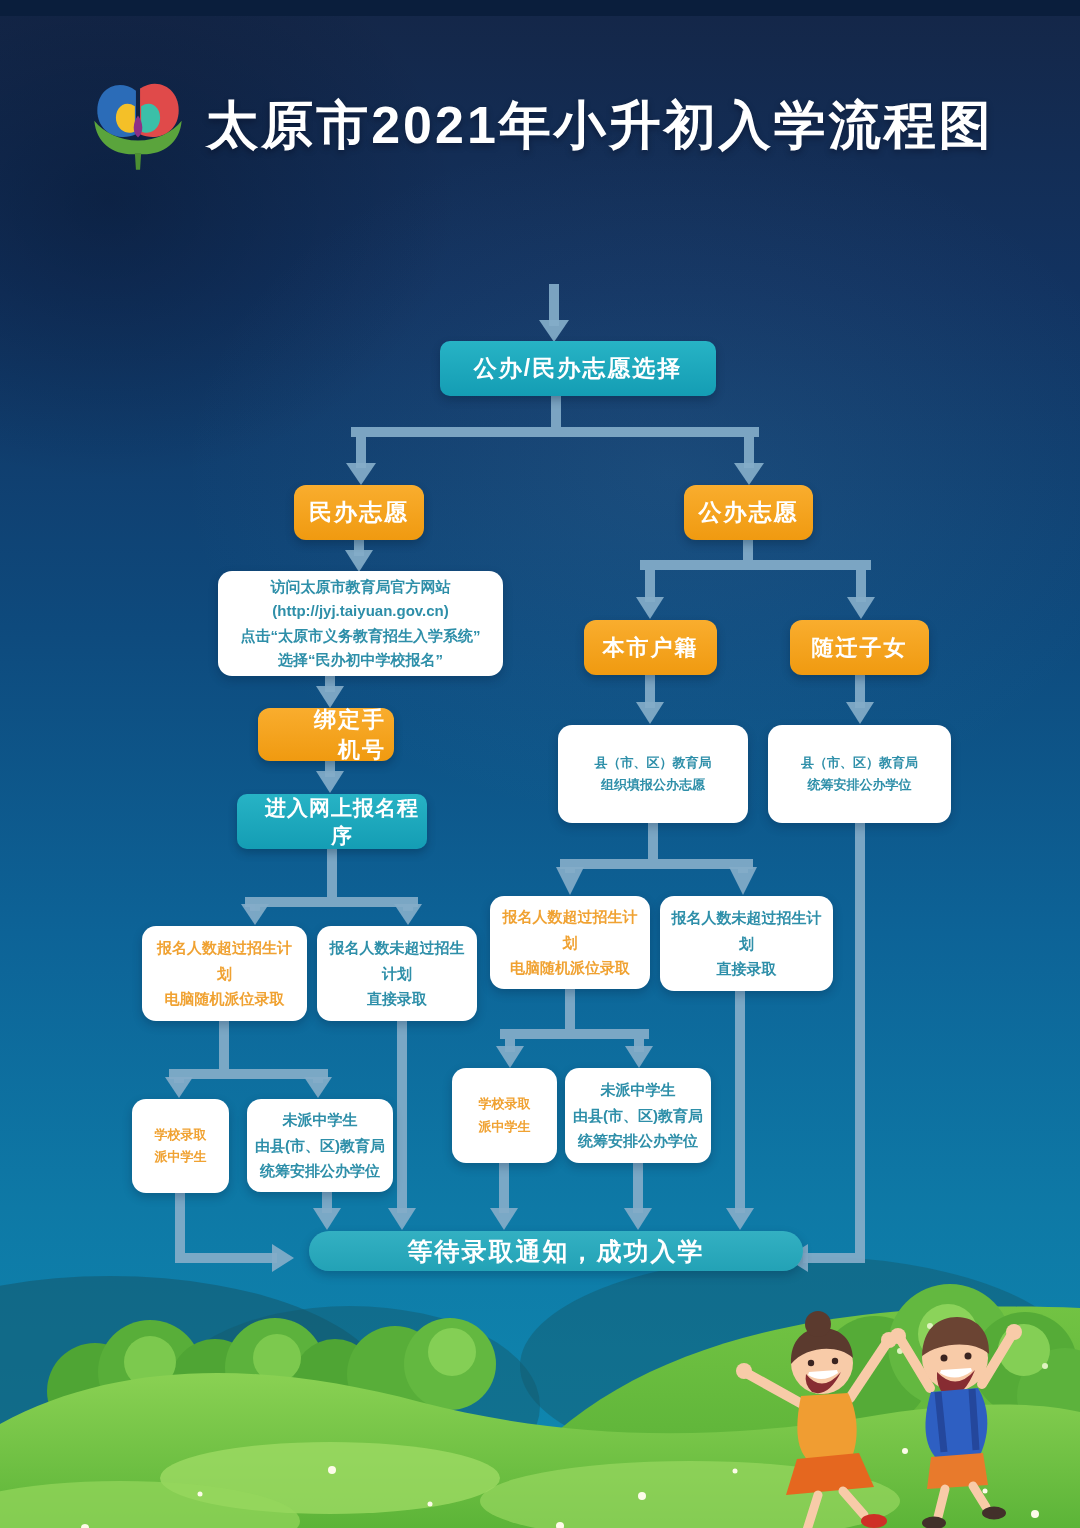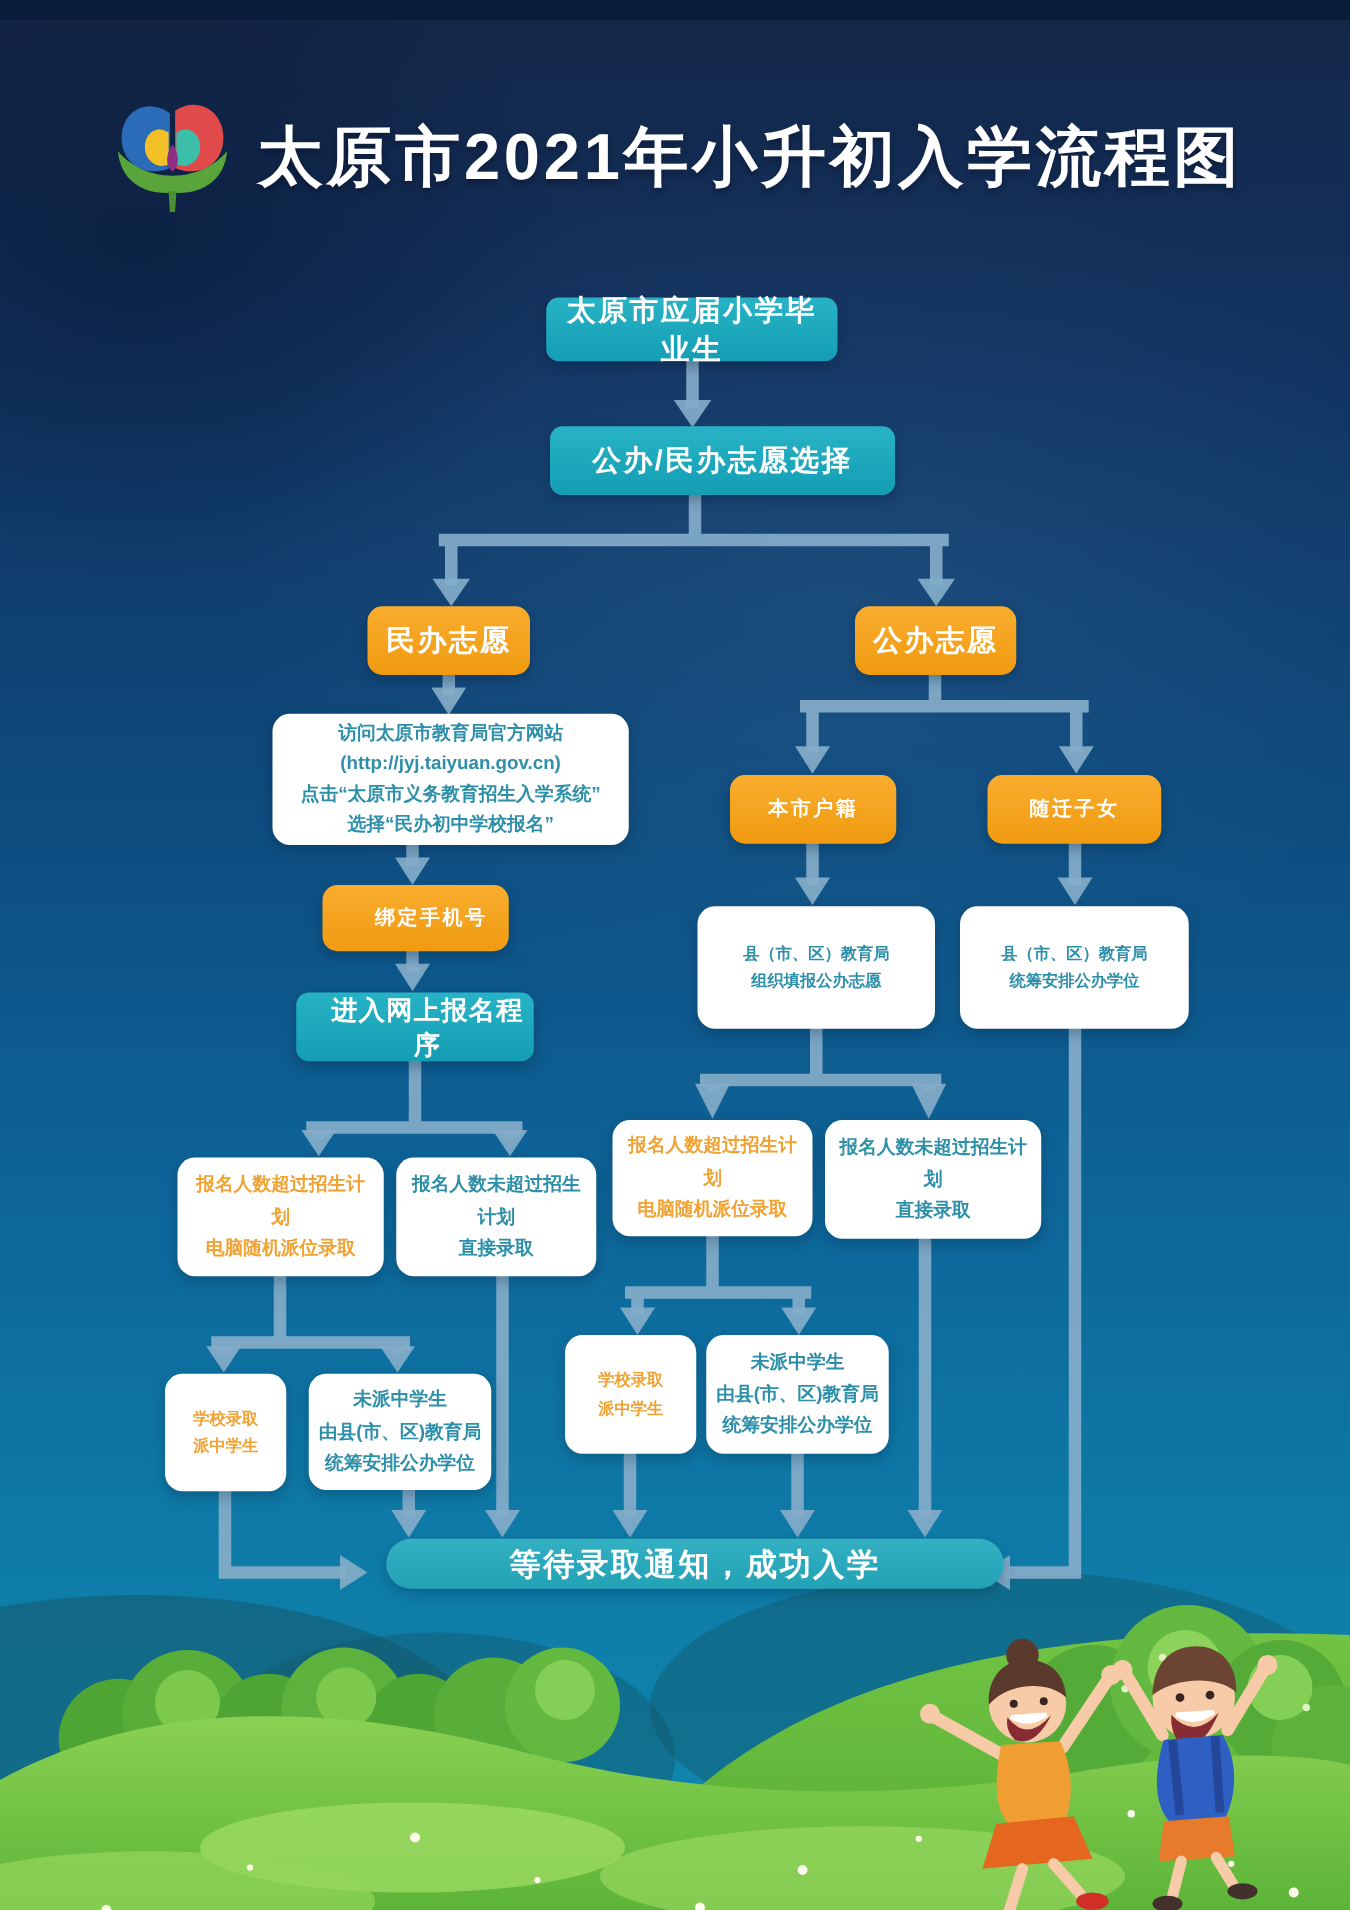--- a/index.html
+++ b/index.html
@@ -28,21 +28,21 @@
   .teal   { background:linear-gradient(180deg,#27b3c5,#149db4); color:#fff; border-radius:10px; box-shadow:0 4px 9px rgba(0,25,50,.30); }
   .orange { background:linear-gradient(180deg,#f9ad2e,#f09a10); color:#fff; border-radius:12px; box-shadow:0 4px 9px rgba(0,25,50,.30); }
   .white  { background:#ffffff; border-radius:14px; box-shadow:0 4px 10px rgba(0,25,50,.25); line-height:1.7; }
   .t-teal   { color:#2e8fa9; }
   .t-orange { color:#f0a232; }
   .bar {
     background:linear-gradient(180deg,#33b0c2,#23a2b6); color:#fff; border-radius:30px;
     font-size:25px; letter-spacing:2px; box-shadow:0 4px 10px rgba(0,25,50,.25);
   }
   .f23 { font-size:23px; letter-spacing:2px; }
-  .f22 { font-size:16px; letter-spacing:2px;text-align:right; }
+  .f22 { font-size:22px; letter-spacing:2px;text-align:right; }
   .f21 { font-size:21px; letter-spacing:1px;padding-left:28px; }
   .f16 { font-size:13px; }
   .f15 { font-size:15px; }
 </style>
 </head>
 <body>
 
 <div class="canvas">
   <div class="glow"></div>
 
@@ -121,29 +121,28 @@
       <polygon points="625,1030 653,1030 639,1052"></polygon>
       <polygon points="726,1192 754,1192 740,1214"></polygon>
       <polygon points="313,1192 341,1192 327,1214"></polygon>
       <polygon points="490,1192 518,1192 504,1214"></polygon>
       <polygon points="624,1192 652,1192 638,1214"></polygon>
       <polygon points="272,1228 272,1256 294,1242"></polygon>
       <polygon points="808,1228 808,1256 786,1242"></polygon>
     </g>
   </svg>
 
-  <div class="node teal f23" style="left:437px;top:222px;width:233px;height:51px;">太原市应届小学毕业生</div>
   <div class="node teal f23" style="left:440px;top:325px;width:276px;height:55px;">公办/民办志愿选择</div>
   <div class="node orange f23" style="left:294px;top:469px;width:130px;height:55px;">民办志愿</div>
   <div class="node orange f23" style="left:684px;top:469px;width:129px;height:55px;">公办志愿</div>
   <div class="node white t-teal f15" style="left:218px;top:555px;width:285px;height:105px;line-height:1.62;">访问太原市教育局官方网站
 (http://jyj.taiyuan.gov.cn)
 点击“太原市义务教育招生入学系统”
 选择“民办初中学校报名”</div>
-  <div class="node orange f22" style="left:258px;top:692px;width:149px;height:53px;padding-left:33px;">绑定手机号</div>
+  <div class="node orange f22" style="left:258px;top:692px;width:136px;height:53px;padding-left:33px;">绑定手机号</div>
   <div class="node teal f21" style="left:237px;top:778px;width:190px;height:55px;">进入网上报名程序</div>
   <div class="node orange f22" style="left:584px;top:604px;width:133px;height:55px;">本市户籍</div>
   <div class="node orange f22" style="left:790px;top:604px;width:139px;height:55px;">随迁子女</div>
   <div class="node white t-teal f16" style="left:558px;top:709px;width:190px;height:98px;">县（市、区）教育局
 组织填报公办志愿</div>
   <div class="node white t-teal f16" style="left:768px;top:709px;width:183px;height:98px;">县（市、区）教育局
 统筹安排公办学位</div>
   <div class="node white t-orange f15" style="left:142px;top:910px;width:165px;height:95px;">报名人数超过招生计划
 电脑随机派位录取</div>
   <div class="node white t-teal f15" style="left:317px;top:910px;width:160px;height:95px;">报名人数未超过招生计划

